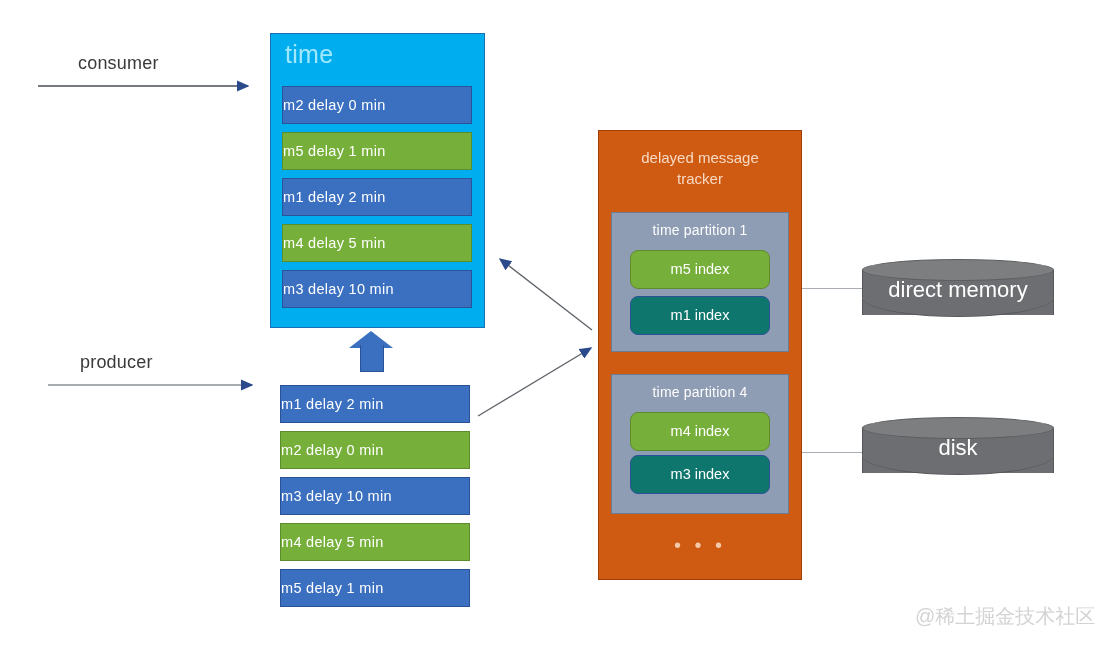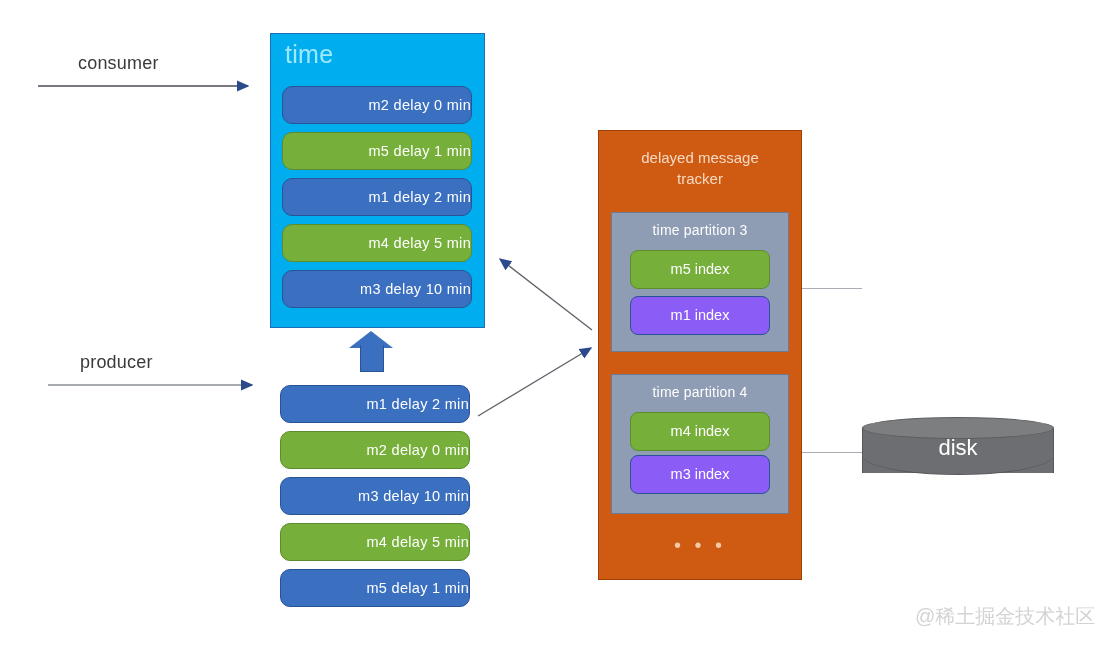--- a/index.html
+++ b/index.html
@@ -44,25 +44,25 @@
     font-size: 25px;
     color: #9fe8ff;
     letter-spacing: 0.3px;
   }
 
   
   .msg {
     box-sizing: border-box;
     height: 38px;
     line-height: 36px;
-    text-align: right;
+    text-align: left;
     font-size: 14.5px;
     color: #ffffff;
     letter-spacing: 0.3px;
-    border-radius: 10px;
+    border-radius: 0;
   }
   .msg.blue {
     background: #3b6fc0;
     border: 1px solid #2a5296;
   }
   .msg.green {
     background: #76b03b;
     border: 1px solid #5c8c2c;
   }
 
@@ -133,21 +133,21 @@
     text-align: center;
     font-size: 14.5px;
     color: #ffffff;
     border-radius: 8px;
   }
   .index-box.green {
     background: #76b03b;
     border: 1px solid #5c8c2c;
   }
   .index-box.blue {
-    background: #8b5cf6;
+    background: #0f766e;
     border: 1px solid #2a5296;
   }
   #ellipsis {
     left: 598px;
     top: 534px;
     width: 204px;
     text-align: center;
     font-size: 20px;
     letter-spacing: 4px;
     color: #f3c9a9;
@@ -272,36 +272,42 @@
   <div class="abs msg blue prod-msg" style="top:569px;">m5  delay 1 min</div>
 
   <div class="abs" id="tracker-box">
     <div id="tracker-title">
       <div>delayed message</div>
       <div>tracker</div>
     </div>
   </div>
 
   <div class="abs partition" style="top:212px; height:140px;">
-    <div class="partition-title">time partition 3</div>
+    <div class="partition-title">time partition 1</div>
     <div class="index-box green" style="margin-top:12px;">m5 index</div>
     <div class="index-box blue" style="margin-top:7px;">m1 index</div>
   </div>
 
   <div class="abs partition" style="top:374px; height:140px;">
     <div class="partition-title">time partition 4</div>
     <div class="index-box green" style="margin-top:12px;">m4 index</div>
     <div class="index-box blue" style="margin-top:4px;">m3 index</div>
   </div>
 
   <div class="abs" id="ellipsis">• • •</div>
 
   <div class="abs hline" style="left:802px; top:288px; width:60px;"></div>
   <div class="abs hline" style="left:802px; top:452px; width:60px;"></div>
 
+  <div class="abs cyl" style="left:862px; top:259px;">
+    <div class="cyl-body"></div>
+    <div class="cyl-bottom"></div>
+    <div class="cyl-top"></div>
+    <div class="cyl-label">direct memory</div>
+  </div>
 
   <div class="abs cyl" style="left:862px; top:417px;">
     <div class="cyl-body"></div>
     <div class="cyl-bottom"></div>
     <div class="cyl-top"></div>
     <div class="cyl-label">disk</div>
   </div>
 
   <div class="abs" id="watermark">@稀土掘金技术社区</div>
 

